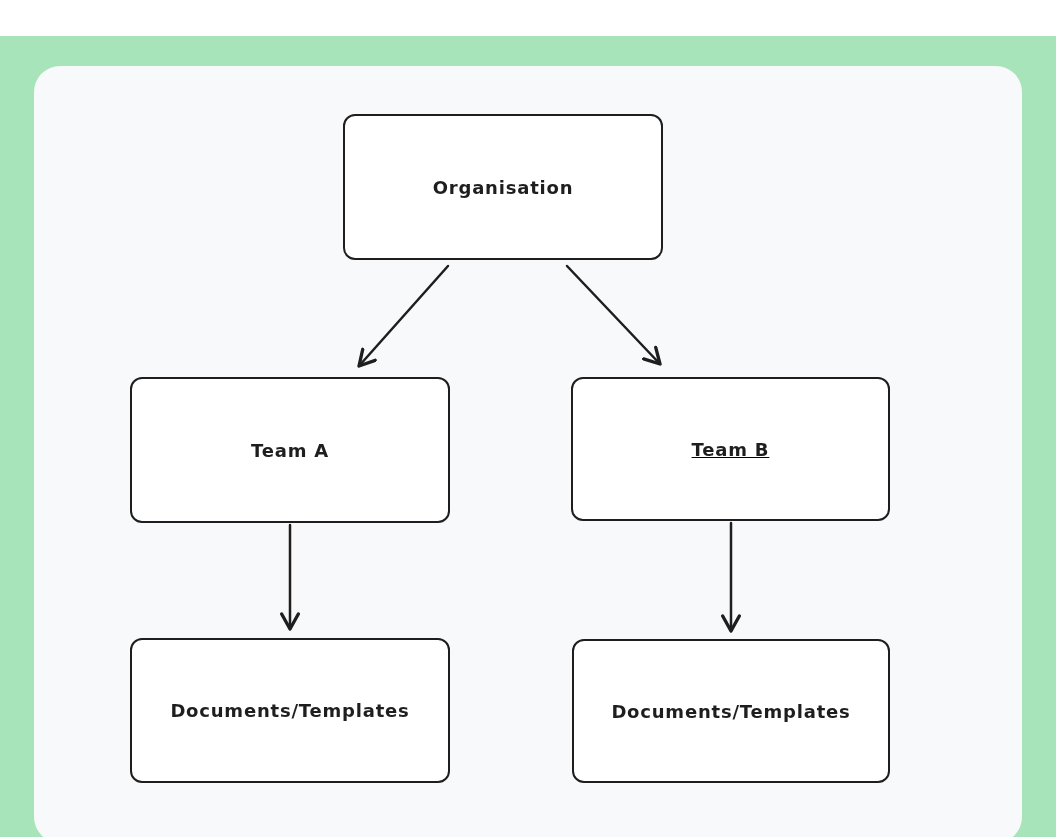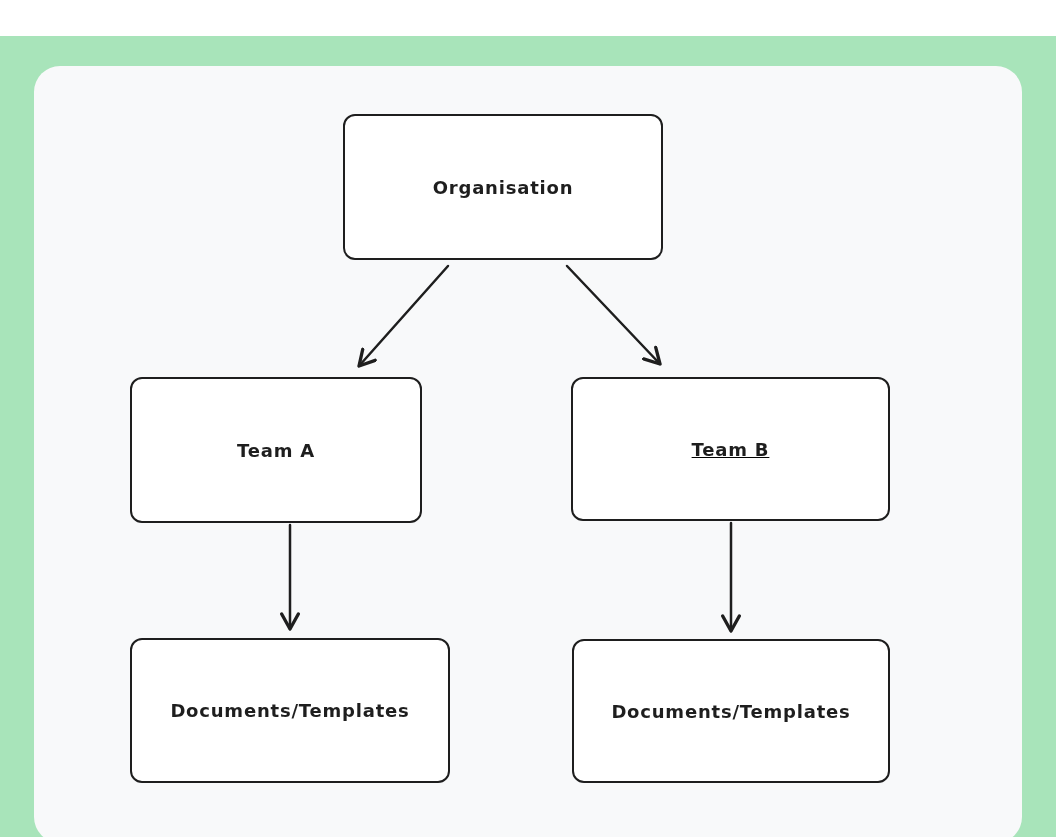--- a/index.html
+++ b/index.html
@@ -46,21 +46,21 @@
     text-align: center;
   }
   .node-label {
     font-weight: bold;
     font-size: 18px;
     letter-spacing: 0.8px;
     color: #1e1e1e;
     padding: 0 10px;
   }
   #node-organisation { left: 309px; top: 48px;  width: 320px; height: 146px; }
-  #node-team-a       { left: 96px;  top: 311px; width: 292px; height: 146px; }
+  #node-team-a       { left: 96px;  top: 311px; width: 320px; height: 146px; }
   #node-team-b       { left: 537px; top: 311px; width: 319px; height: 144px; text-decoration: underline; }
   #node-docs-a       { left: 96px;  top: 572px; width: 320px; height: 145px; }
   #node-docs-b       { left: 538px; top: 573px; width: 318px; height: 144px; }
   .edge-line {
     stroke: #1e1e1e;
     stroke-width: 2.5;
     stroke-linecap: round;
     fill: none;
   }
 </style>

